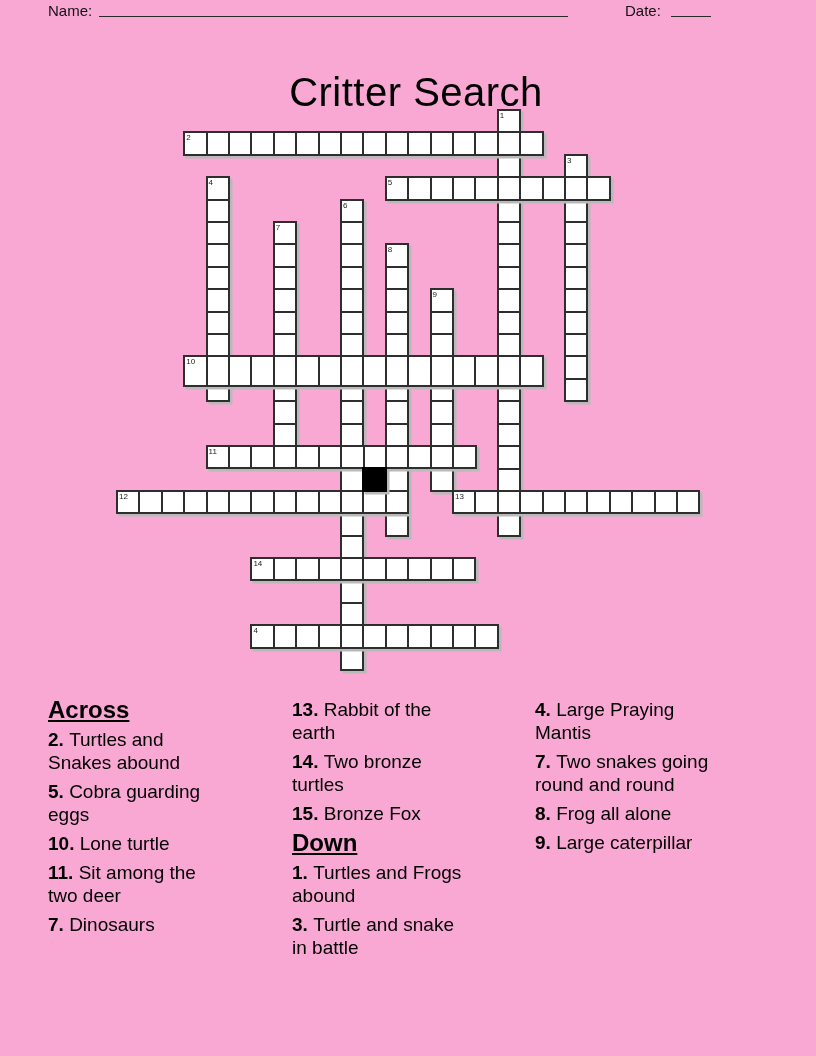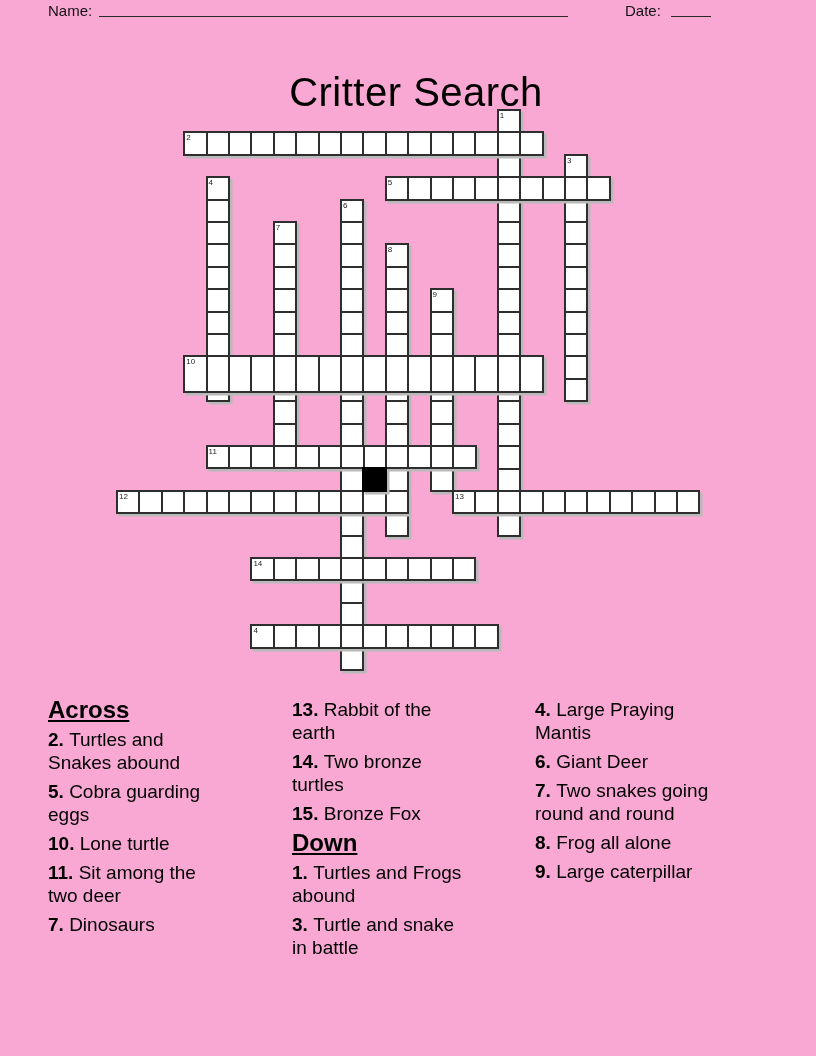--- a/index.html
+++ b/index.html
@@ -197,21 +197,21 @@
         </div>
         <div class="cell"></div>
         <div class="cell"></div>
         <div class="cell"></div>
         <div class="cell"></div>
         <div class="cell"></div>
         <div class="cell"></div>
         <div class="cell"></div>
         <div class="cell"></div>
       </div>
-      <div class="word across" style="left: 183.2px; top: 355.4px; width: 360.4px; height: 38px;">
+      <div class="word across" style="left: 183.2px; top: 355.4px; width: 360.4px; height: 32px;">
         <div class="cell">
           <span class="num">10</span>
         </div>
         <div class="cell"></div>
         <div class="cell"></div>
         <div class="cell"></div>
         <div class="cell"></div>
         <div class="cell"></div>
         <div class="cell"></div>
         <div class="cell"></div>
@@ -316,20 +316,19 @@
       <div class="clue-col" style="left: 292px; width: 172px;">
         <p class="clue"><b>13. </b><span>Rabbit of the earth</span></p>
         <p class="clue"><b>14. </b><span>Two bronze turtles</span></p>
         <p class="clue"><b>15. </b><span>Bronze Fox</span></p>
         <div class="clue-heading">Down</div>
         <p class="clue"><b>1. </b><span>Turtles and Frogs abound</span></p>
         <p class="clue"><b>3. </b><span>Turtle and snake in battle</span></p>
       </div>
       <div class="clue-col" style="left: 535px; width: 190px;">
         <p class="clue"><b>4. </b><span>Large Praying Mantis</span></p>
-        <p class="clue"><b>6. </b><span>Giant Deer</span></p>
         <p class="clue"><b>7. </b><span>Two snakes going round and round</span></p>
         <p class="clue"><b>8. </b><span>Frog all alone</span></p>
         <p class="clue"><b>9. </b><span>Large caterpillar</span></p>
       </div>
     </div>
 
 </div>
 
 </body></html>

